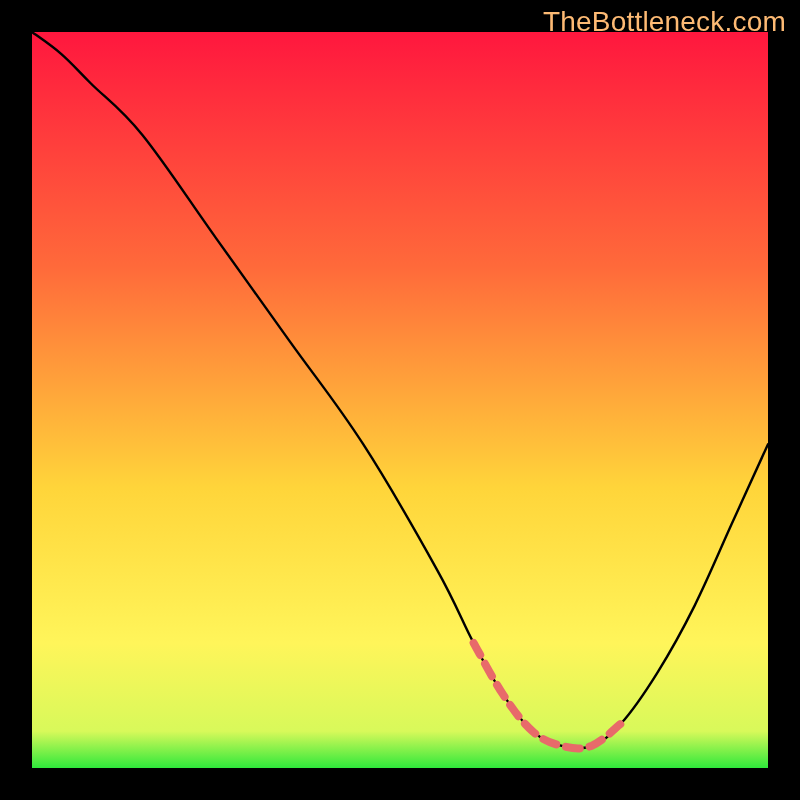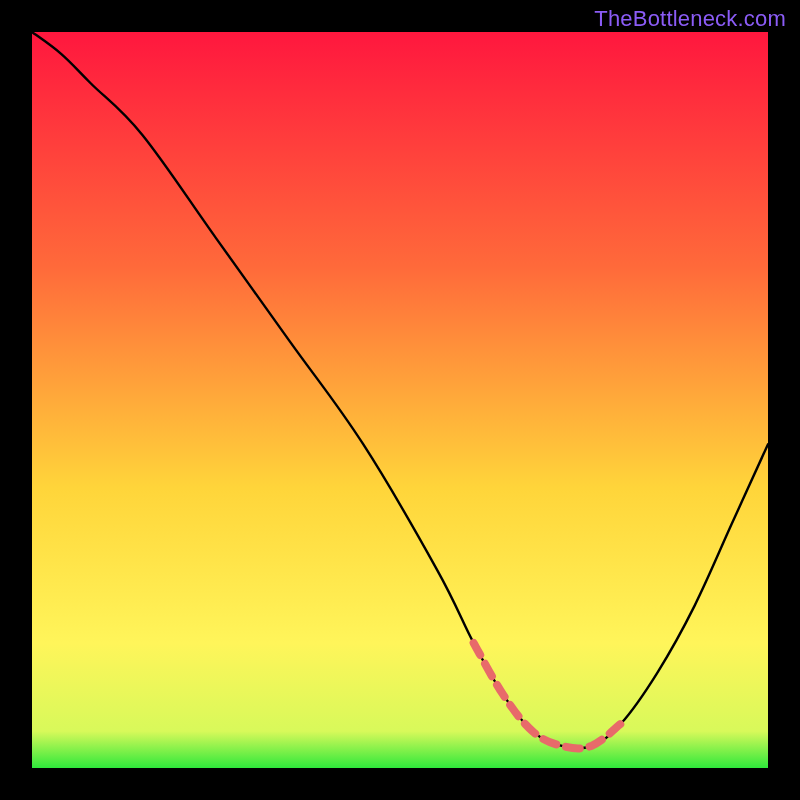--- a/index.html
+++ b/index.html
@@ -14,22 +14,22 @@
   .stage {
     position: relative;
     width: 800px;
     height: 800px;
     background: #000000;
   }
   .watermark {
     position: absolute;
     top: 6px;
     right: 14px;
-    color: #8b5cf6;
-    font-size: 22px;
+    color: #fdba74;
+    font-size: 28px;
     font-weight: 500;
     letter-spacing: 0.2px;
     user-select: none;
     z-index: 10;
   }
   svg {
     position: absolute;
     top: 0;
     left: 0;
   }

